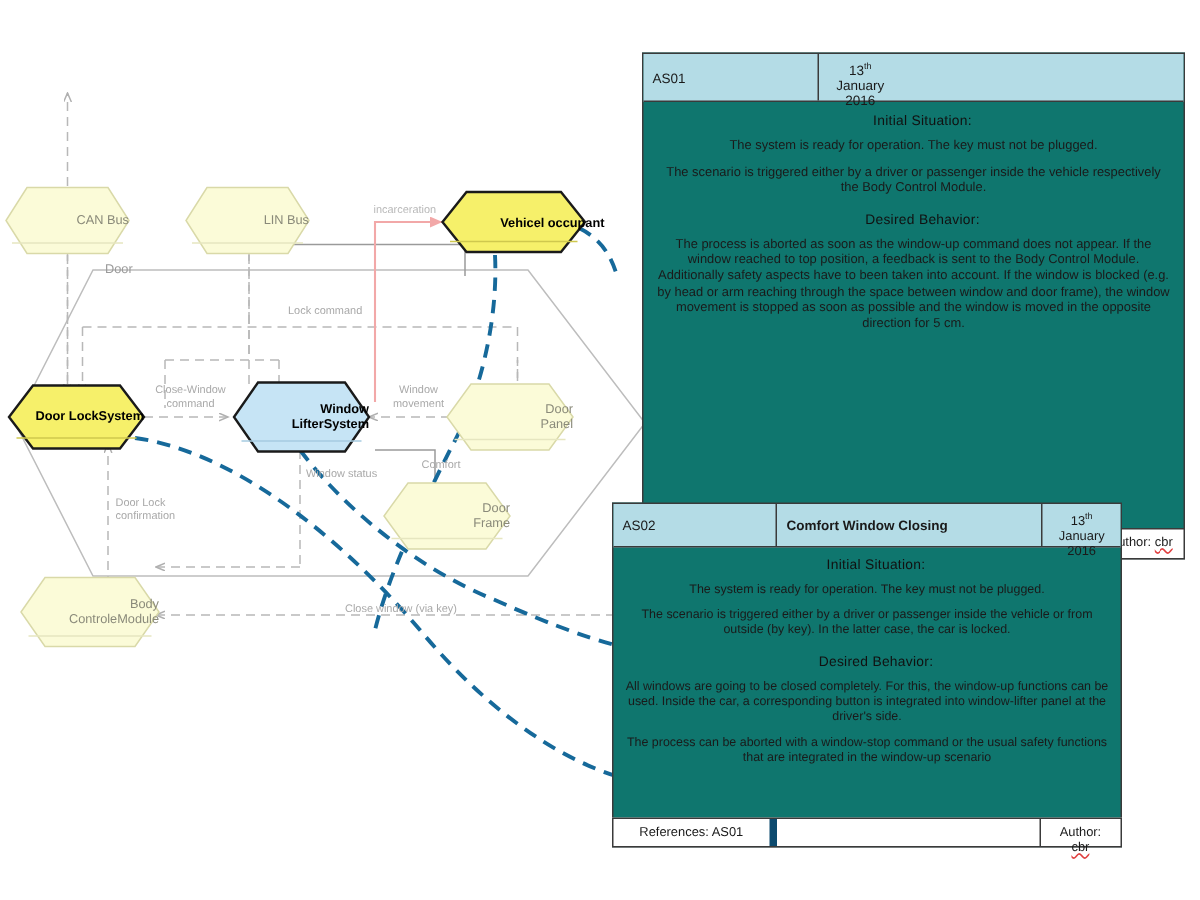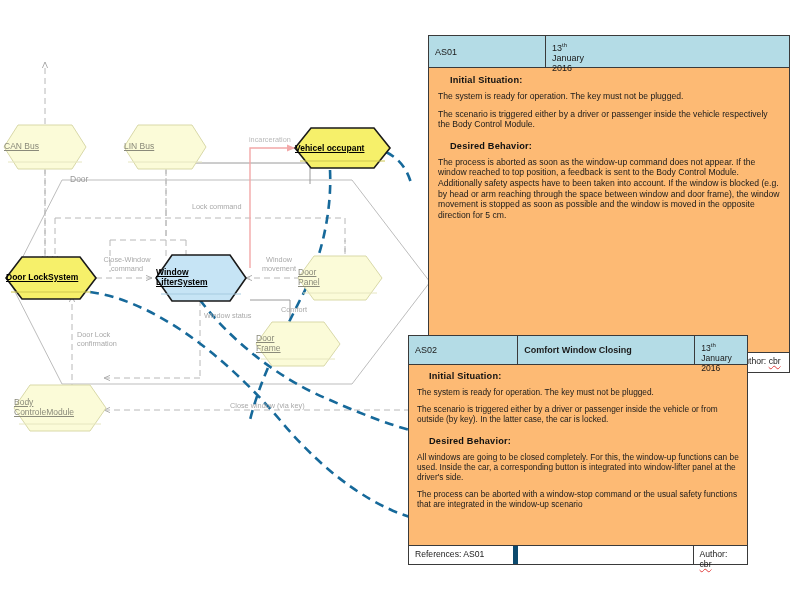--- a/index.html
+++ b/index.html
@@ -8,49 +8,49 @@
     font-family:"Liberation Sans",sans-serif;
     overflow:hidden;position:relative;
   }
   #stage{position:absolute;left:0;top:0;width:800px;height:600px;}
 
   
   #diagram{position:absolute;left:0;top:0;width:440px;height:600px;}
   #diagram svg{position:absolute;left:0;top:0;}
 
   .hexlbl{
-    position:absolute;text-align:left;
+    position:absolute;text-align:right;
     font-size:8.5px;line-height:10px;color:#8a8a7a;
-    pointer-events:none;white-space:pre-line;text-decoration:underline;
+    pointer-events:none;white-space:pre-line;
   }
   .hexlbl.strong{color:#000;font-weight:bold;}
   .hexlbl.blue{color:#000;font-weight:bold;}
 
   .edgelbl{
     position:absolute;font-size:7.3px;line-height:8.6px;
     color:#a9a9a9;white-space:pre-line;
   }
   .edgelbl.pink{color:#b9b9b9;text-align:right;}
   .boundlbl{position:absolute;font-size:8.5px;color:#9a9a9a;}
 
   
-  .card{position:absolute;background:#fdba74;border:1px solid #3a3a3a;box-sizing:border-box;}
+  .card{position:absolute;background:#0f766e;border:1px solid #3a3a3a;box-sizing:border-box;text-align:center;}
   .card .hdr{display:flex;background:#b4dce6;border-bottom:1px solid #3a3a3a;}
   .card .hdr .cell{
     padding:4px 6px;box-sizing:border-box;
     font-size:9px;color:#1a1a1a;display:flex;align-items:center;
   }
   .card .hdr .cell.id{border-right:1px solid #3a3a3a;}
   .card .hdr .cell.title{border-right:1px solid #3a3a3a;font-weight:bold;}
   .card .hdr .cell.date{line-height:10px;display:block;padding-top:4px;}
   .card .hdr .cell.date sup{font-size:6px;vertical-align:super;}
 
   .card .body{padding:7px 9px 4px 9px;}
   .card .body h4{
-    margin:0 0 6px 12px;font-size:9.2px;font-weight:bold;color:#111;
+    margin:0 0 6px 12px;font-size:9.2px;font-weight:normal;color:#111;
     letter-spacing:.2px;
   }
   .card .body h4.second{margin-top:11px;}
   .card .body p{margin:0 0 7px 0;font-size:8.6px;line-height:10.6px;color:#1a1a1a;}
   .card .body .sketch{margin-top:12px;font-size:9.2px;color:#111;}
   .card .body .sketch b{font-weight:bold;}
 
   .card .ftr{display:flex;border-top:1px solid #3a3a3a;}
   .card .ftr .cell{
     padding:3px 6px;font-size:8.6px;color:#1a1a1a;box-sizing:border-box;
@@ -178,21 +178,21 @@
 
       <path d="M272,322 L324,322 L340,344 L324,366 L272,366 L256,344 Z" fill="#fbfbd8" stroke="#d9d9a8" stroke-width="1"></path>
       <path d="M261,359 L335,359" stroke="#e6e6c0" stroke-width="1"></path>
 
       <path d="M30,385 L90,385 L106,408 L90,431 L30,431 L14,408 Z" fill="#fbfbd8" stroke="#d9d9a8" stroke-width="1"></path>
       <path d="M19,424 L101,424" stroke="#e6e6c0" stroke-width="1"></path>
     </svg>
 
     <div class="hexlbl" style="left:4px;top:141px;width:82px;">CAN Bus</div>
     <div class="hexlbl" style="left:124px;top:141px;width:82px;">LIN Bus</div>
-    <div class="hexlbl strong" style="left:295px;top:143px;width:95px;">Vehicel occupant</div>
+    <div class="hexlbl strong" style="left:295px;top:143px;width:108px;">Vehicel occupant</div>
     <div class="hexlbl strong" style="left:6px;top:272px;width:90px;">Door LockSystem</div>
     <div class="hexlbl blue" style="left:156px;top:267px;width:90px;">Window
 LifterSystem</div>
     <div class="hexlbl" style="left:298px;top:267px;width:84px;">Door
 Panel</div>
     <div class="hexlbl" style="left:256px;top:333px;width:84px;">Door
 Frame</div>
     <div class="hexlbl" style="left:14px;top:397px;width:92px;">Body
 ControleModule</div>
 

